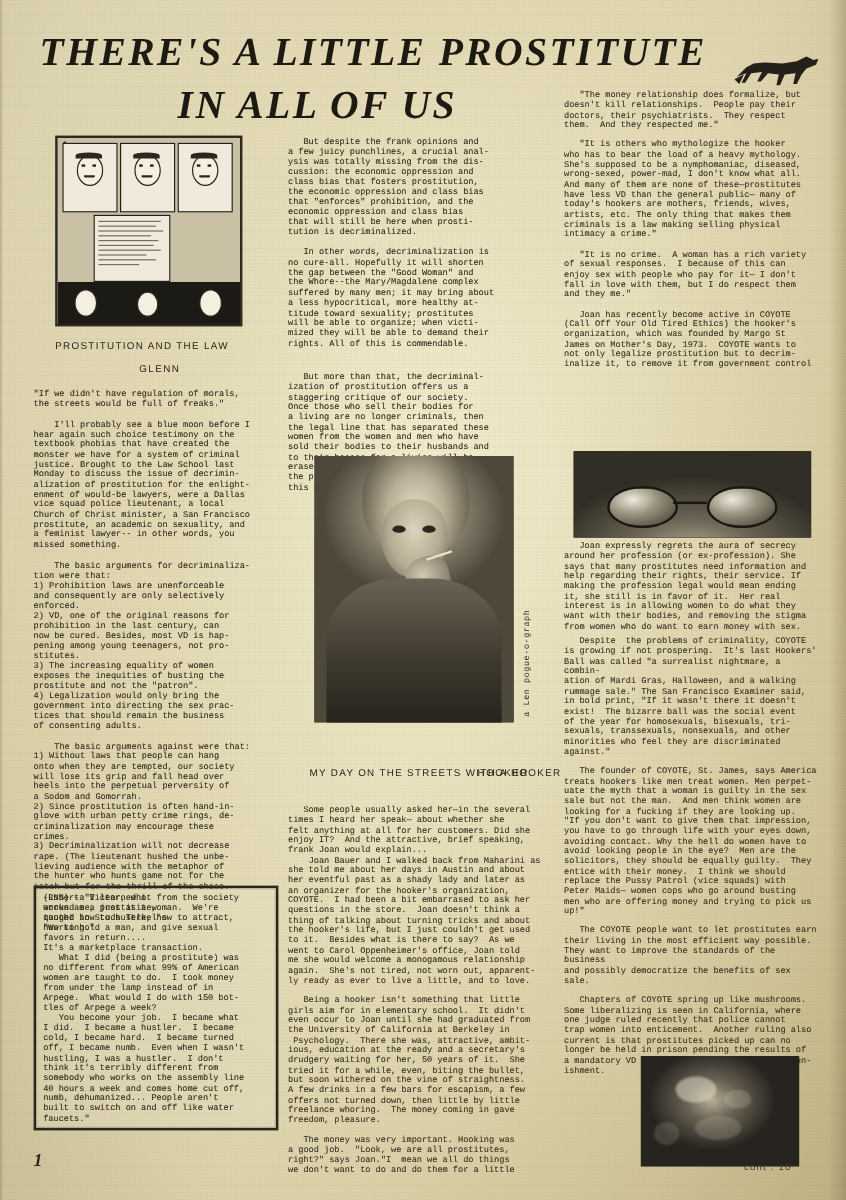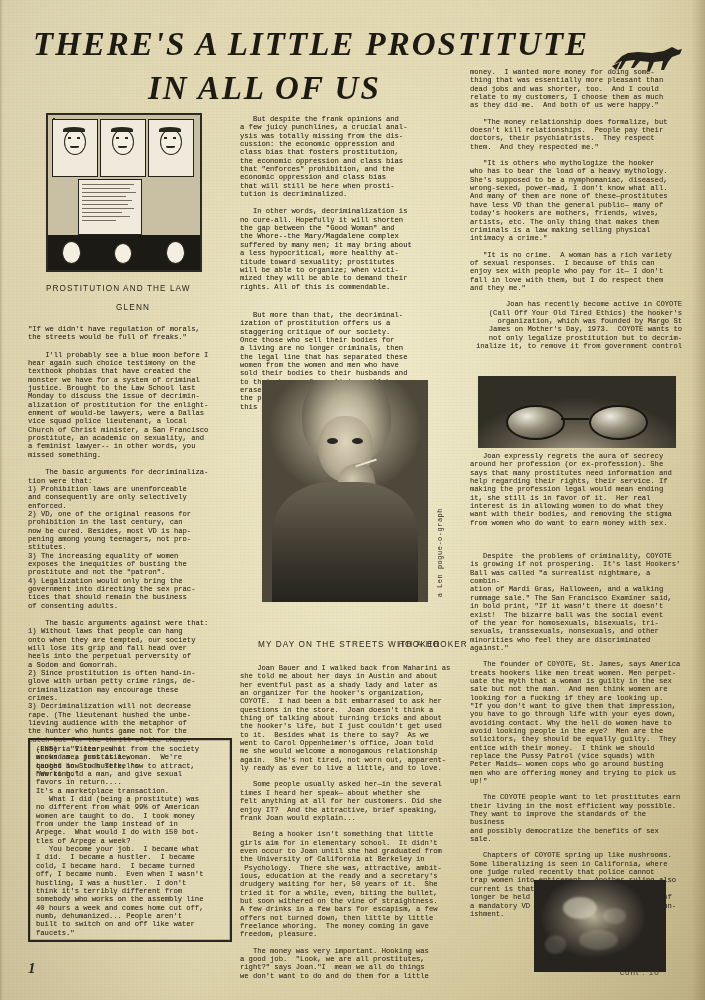--- a/index.html
+++ b/index.html
@@ -362,83 +362,78 @@
       <div class="hand"></div>
       <div class="cig"></div>
       <div class="body2"></div>
     </div>
   </div>
   <div class="vcredit">a Len pogue-o-graph</div>
   <div class="cap" style="left:258px;top:640px;">MY DAY ON THE STREETS WITH A HOOKER</div>
   <div class="byline" style="left:398px;top:640px;">HOOKER</div>
 
   <div class="col" style="left:240px;top:664px;width:214px;">
+    <div class="body-txt blur" style="margin-top:8px;">   Some people usually asked her—in the several
+times I heard her speak— about whether she
+felt anything at all for her customers. Did she
+enjoy IT?  And the attractive, brief speaking,
+frank Joan would explain...</div>
     <div class="body-txt blur">    Joan Bauer and I walked back from Maharini as
 she told me about her days in Austin and about
 her eventful past as a shady lady and later as
 an organizer for the hooker's organization,
 COYOTE.  I had been a bit embarrased to ask her
 questions in the store.  Joan doesn't think a
 thing of talking about turning tricks and about
 the hooker's life, but I just couldn't get used
 to it.  Besides what is there to say?  As we
 went to Carol Oppenheimer's office, Joan told
 me she would welcome a monogamous relationship
 again.  She's not tired, not worn out, apparent-
 ly ready as ever to live a little, and to love.</div>
-    <div class="body-txt blur" style="margin-top:8px;">   Some people usually asked her—in the several
-times I heard her speak— about whether she
-felt anything at all for her customers. Did she
-enjoy IT?  And the attractive, brief speaking,
-frank Joan would explain...</div>
     <div class="body-txt blur" style="margin-top:8px;">   Being a hooker isn't something that little
 girls aim for in elementary school.  It didn't
 even occur to Joan until she had graduated from
 the University of California at Berkeley in
  Psychology.  There she was, attractive, ambit-
 ious, education at the ready and a secretary's
 drudgery waiting for her, 50 years of it.  She
 tried it for a while, even, biting the bullet,
 but soon withered on the vine of straightness.
 A few drinks in a few bars for escapism, a few
 offers not turned down, then little by little
 freelance whoring.  The money coming in gave
 freedom, pleasure.</div>
     <div class="body-txt blur" style="margin-top:8px;">   The money was very important. Hooking was
 a good job.  "Look, we are all prostitutes,
 right?" says Joan."I  mean we all do things
 we don't want to do and do them for a little</div>
   </div>
 
   <div class="col" style="left:470px;top:68px;width:212px;">
-    <div class="body-txt blur">money.  I wanted more money for doing some-
-thing that was essentially more pleasant than
-dead jobs and was shorter, too.  And I could
-relate to my customers, I choose them as much
-as they did me.  And both of us were happy."</div>
     <div class="body-txt blur" style="margin-top:8px;">   "The money relationship does formalize, but
 doesn't kill relationships.  People pay their
 doctors, their psychiatrists.  They respect
 them.  And they respected me."</div>
     <div class="body-txt blur" style="margin-top:8px;">   "It is others who mythologize the hooker
 who has to bear the load of a heavy mythology.
 She's supposed to be a nymphomaniac, diseased,
 wrong-sexed, power-mad, I don't know what all.
 And many of them are none of these—prostitutes
 have less VD than the general public— many of
 today's hookers are mothers, friends, wives,
 artists, etc. The only thing that makes them
 criminals is a law making selling physical
 intimacy a crime."</div>
     <div class="body-txt blur" style="margin-top:8px;">   "It is no crime.  A woman has a rich variety
 of sexual responses.  I because of this can
 enjoy sex with people who pay for it— I don't
 fall in love with them, but I do respect them
 and they me."</div>
-    <div class="body-txt blur" style="margin-top:8px;text-align:right;">   Joan has recently become active in COYOTE
+    <div class="body-txt blur" style="margin-top:8px;">   Joan has recently become active in COYOTE
 (Call Off Your Old Tired Ethics) the hooker's
 organization, which was founded by Margo St
 James on Mother's Day, 1973.  COYOTE wants to
 not only legalize prostitution but to decrim-
 inalize it, to remove it from government control</div>
   </div>
 
   <div class="facephoto">
     <div class="f-bg"></div>
     <div class="glass gl"></div>
@@ -449,21 +444,21 @@
   <div class="col" style="left:470px;top:452px;width:214px;">
     <div class="body-txt blur">   Joan expressly regrets the aura of secrecy
 around her profession (or ex-profession). She
 says that many prostitutes need information and
 help regarding their rights, their service. If
 making the profession legal would mean ending
 it, she still is in favor of it.  Her real
 interest is in allowing women to do what they
 want with their bodies, and removing the stigma
 from women who do want to earn money with sex.</div>
-    <div class="body-txt blur" style="margin-top:25px;">   Despite  the problems of criminality, COYOTE
+    <div class="body-txt blur" style="margin-top:4px;">   Despite  the problems of criminality, COYOTE
 is growing if not prospering.  It's last Hookers'
 Ball was called "a surrealist nightmare, a combin-
 ation of Mardi Gras, Halloween, and a walking
 rummage sale." The San Francisco Examiner said,
 in bold print, "If it wasn't there it doesn't
 exist!  The bizarre ball was the social event
 of the year for homosexuals, bisexuals, tri-
 sexuals, transsexuals, nonsexuals, and other
 minorities who feel they are discriminated
 against."</div>

